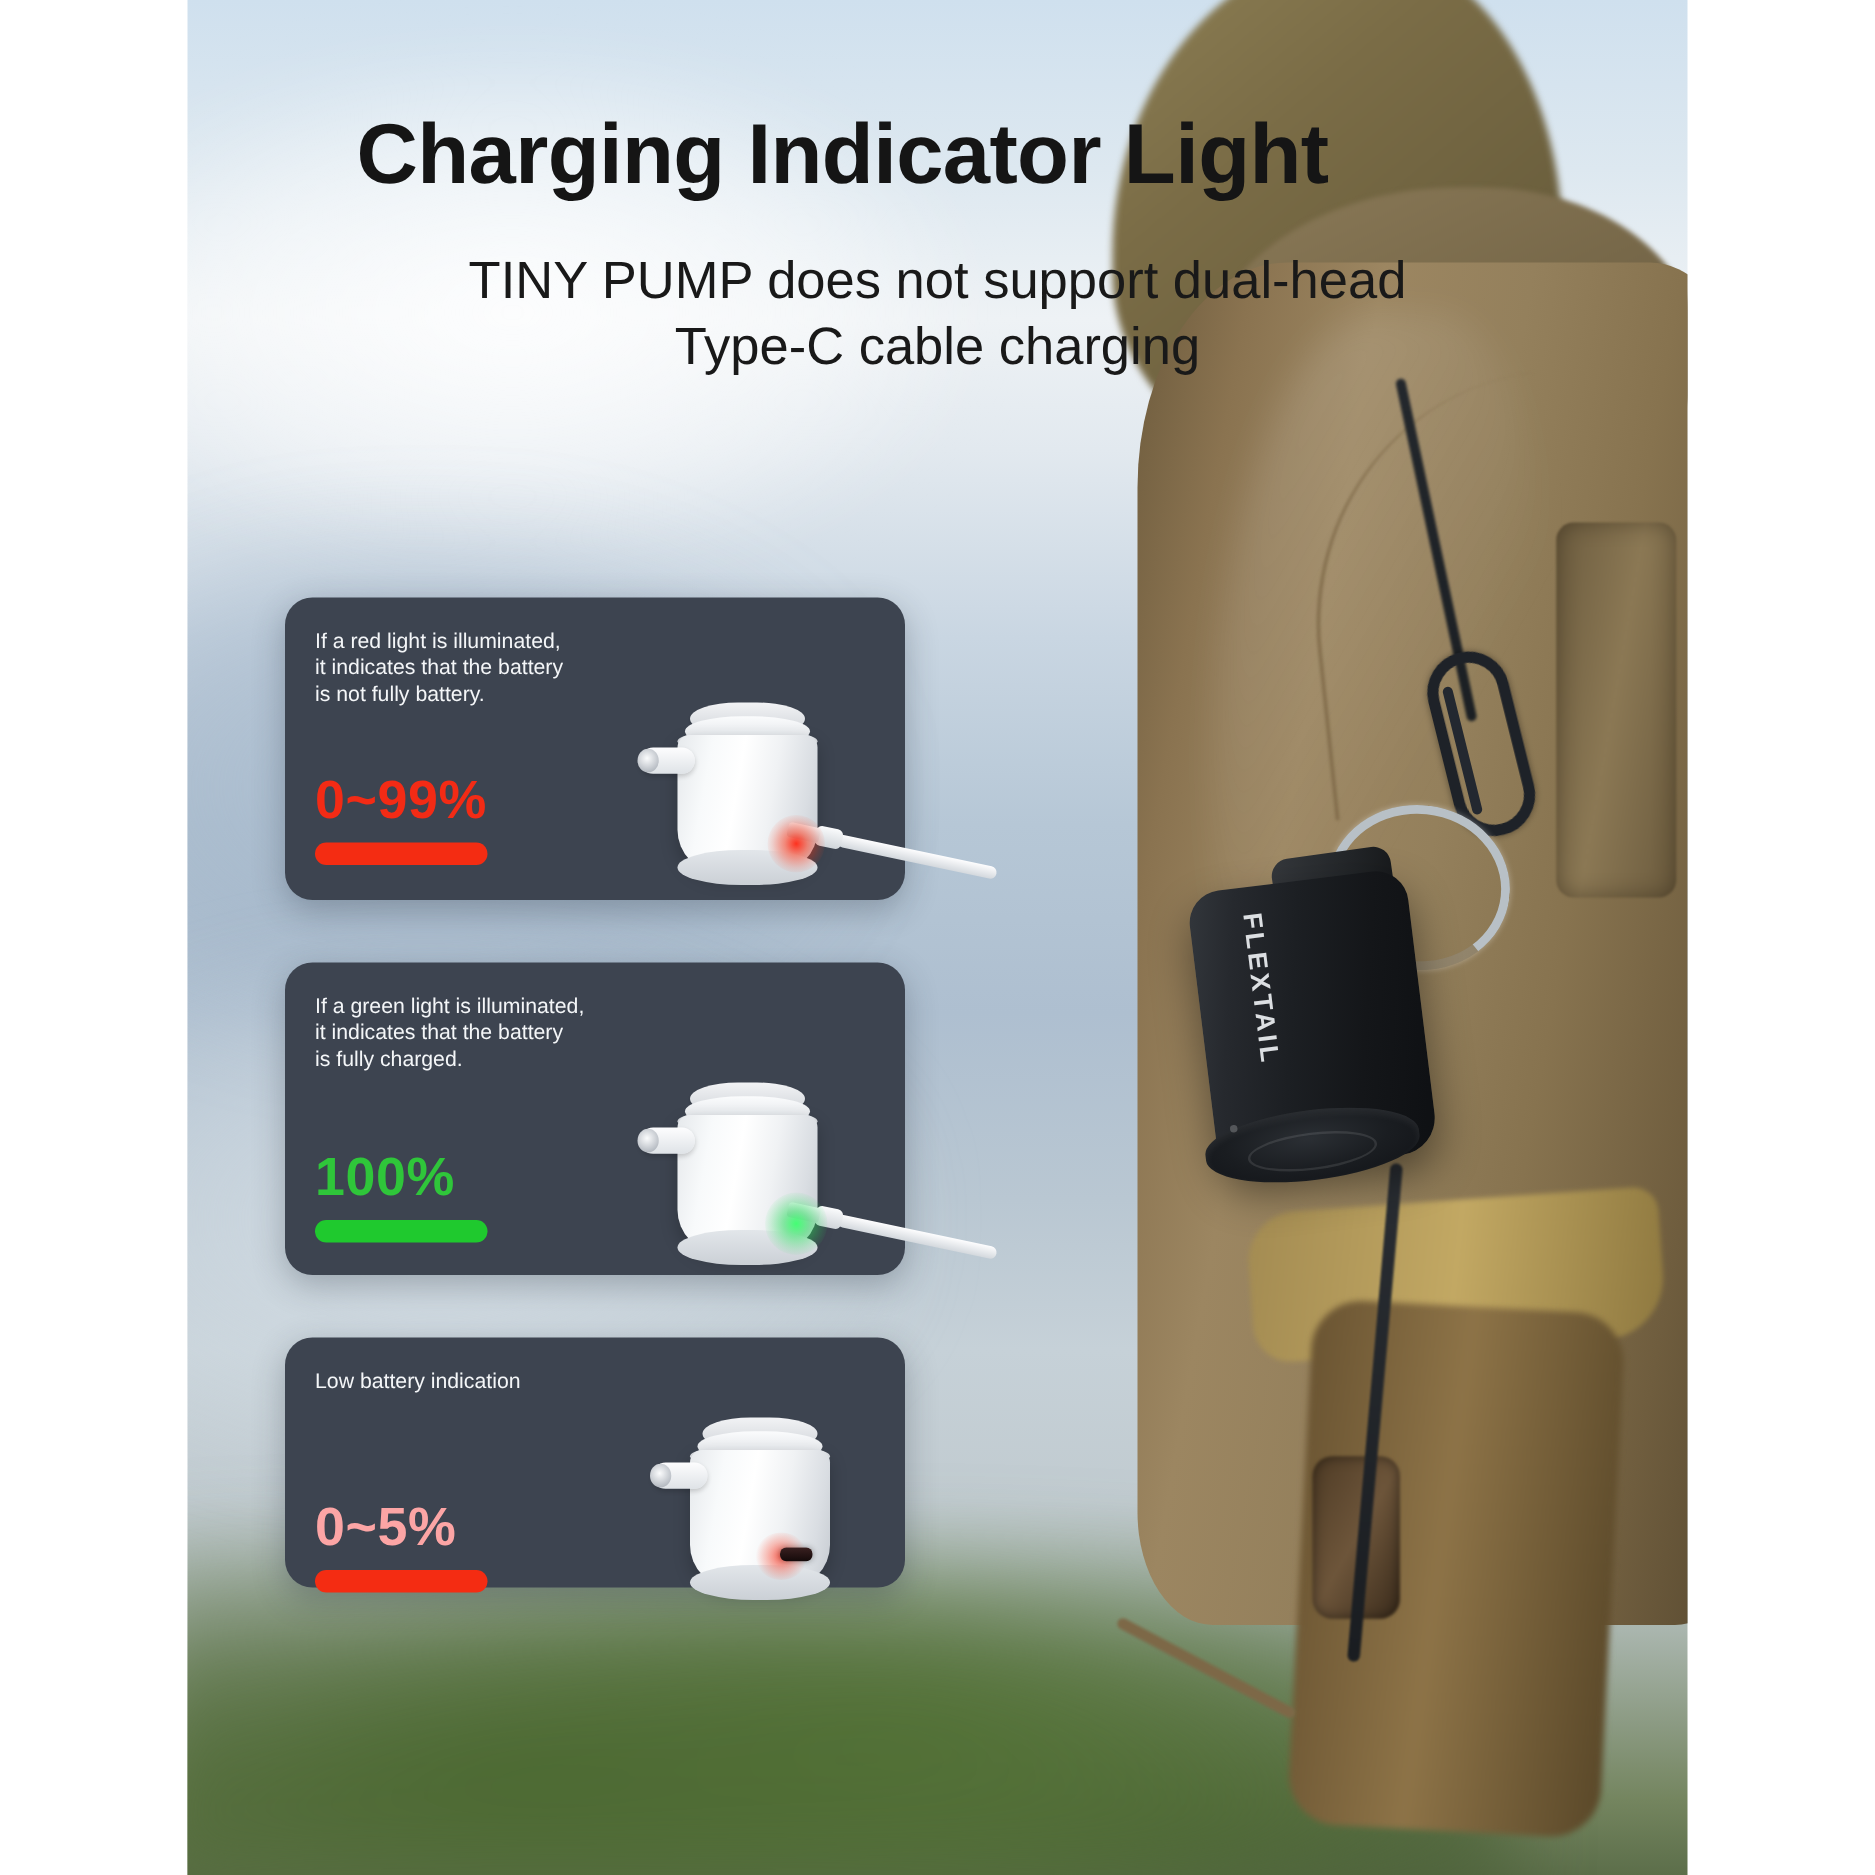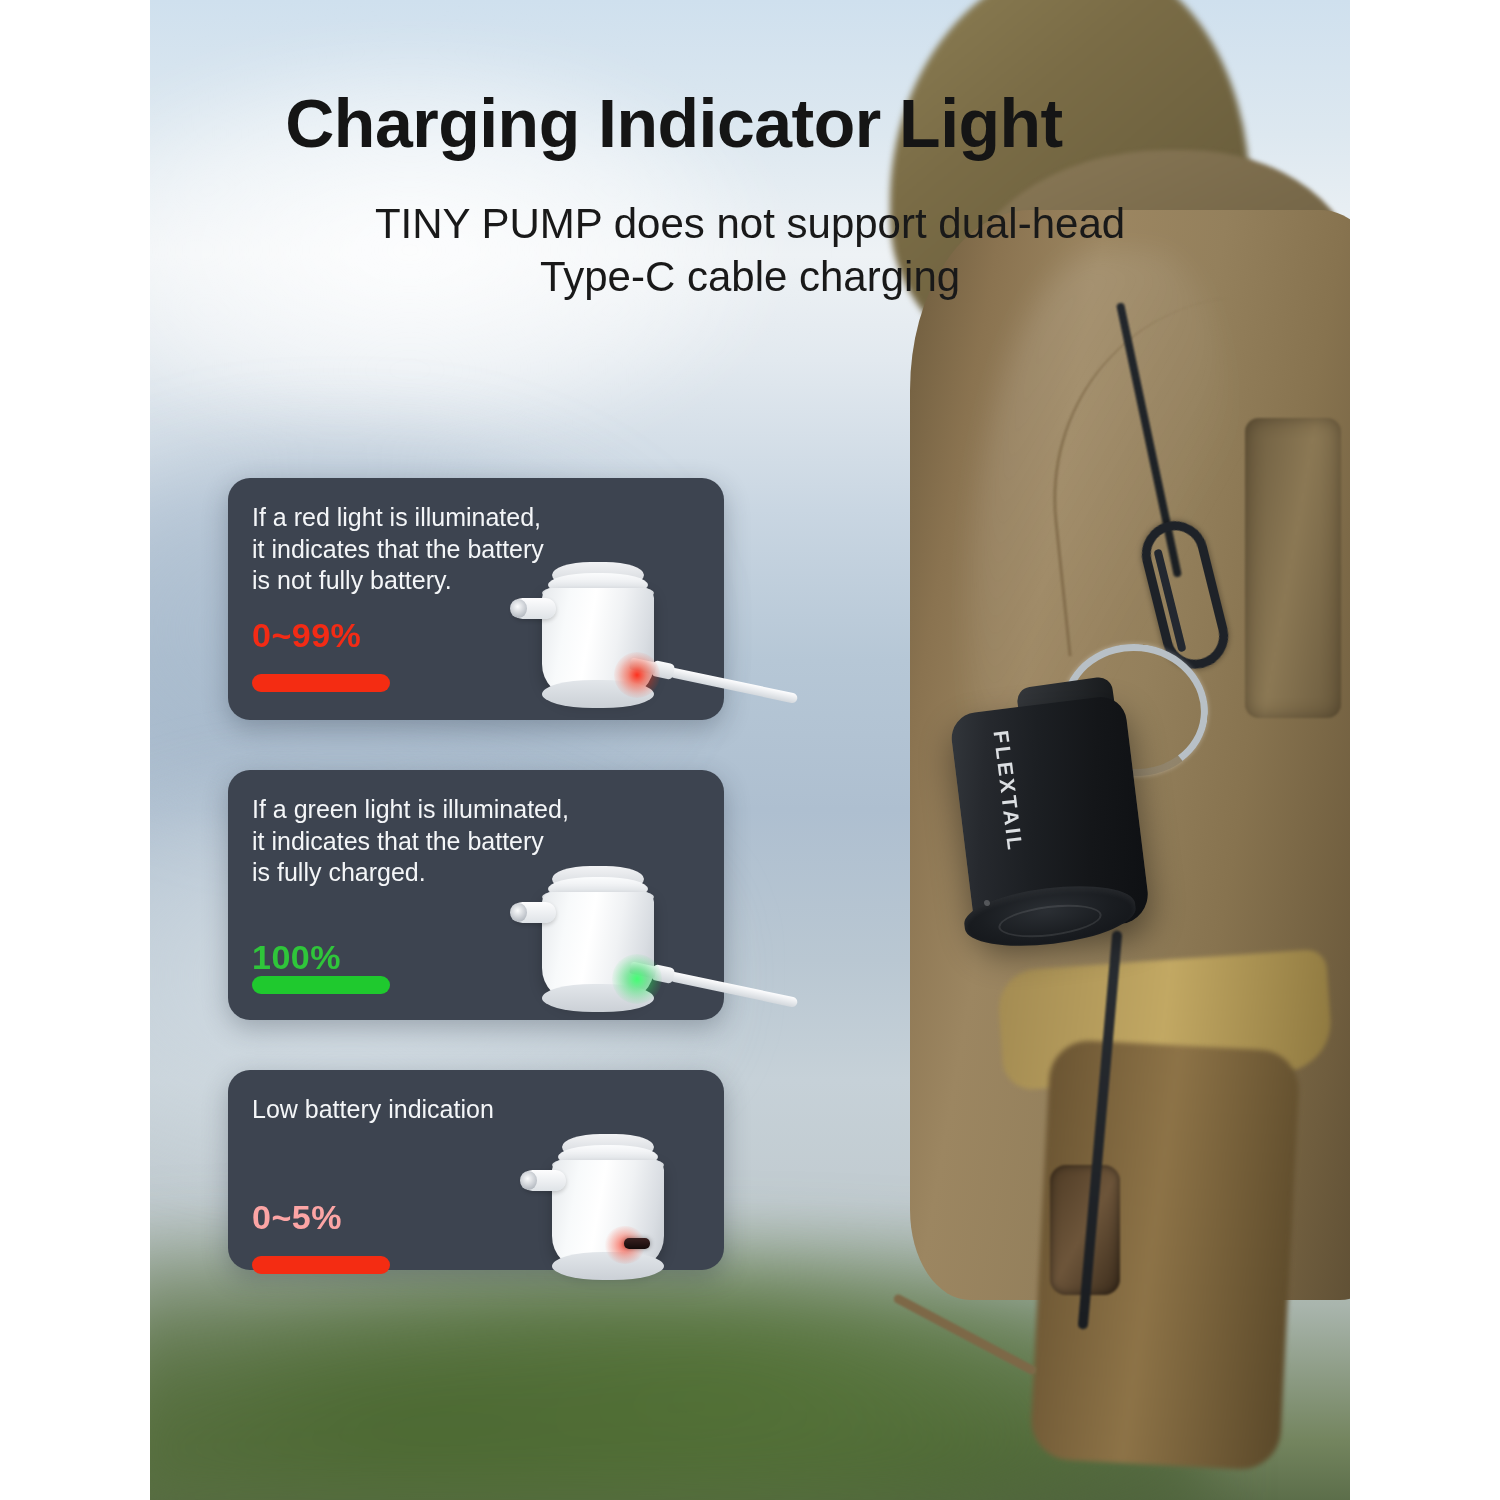--- a/index.html
+++ b/index.html
@@ -219,30 +219,30 @@
     position:absolute; left:228px; width:496px;
     background:#3d4450; border-radius:22px;
     box-shadow:0 8px 26px rgba(35,45,60,.30);
   }
   #card-1{ top:478px; height:242px; }
   #card-2{ top:770px; height:250px; }
   #card-3{ top:1070px; height:200px; }
 
   .card-text{
     position:absolute; left:24px; top:24px; width:400px;
-    color:#f4f6f8; font-size:25px; line-height:1.26; font-weight:400;
+    color:#f4f6f8; font-size:17px; line-height:1.26; font-weight:400;
   }
   .card-text span{ display:block; }
 
   .pct{
     position:absolute; left:24px;
-    font-size:34px; font-weight:700; letter-spacing:.5px;
+    font-size:43px; font-weight:700; letter-spacing:.5px;
   }
   #card-1 .pct{ top:138px; color:#F32B15; }
-  #card-2 .pct{ top:148px; color:#2FC63A;margin-top:20px; }
+  #card-2 .pct{ top:148px; color:#2FC63A; }
   #card-3 .pct{ top:128px; color:#fca5a5; }
 
   .bar{
     position:absolute; left:24px; width:138px; height:18px; border-radius:9px;
   }
   #card-1 .bar{ top:196px; background:#F42C12; }
   #card-2 .bar{ top:206px; background:#1FC92E; }
   #card-3 .bar{ top:186px; background:#F42C12; }
 
   

